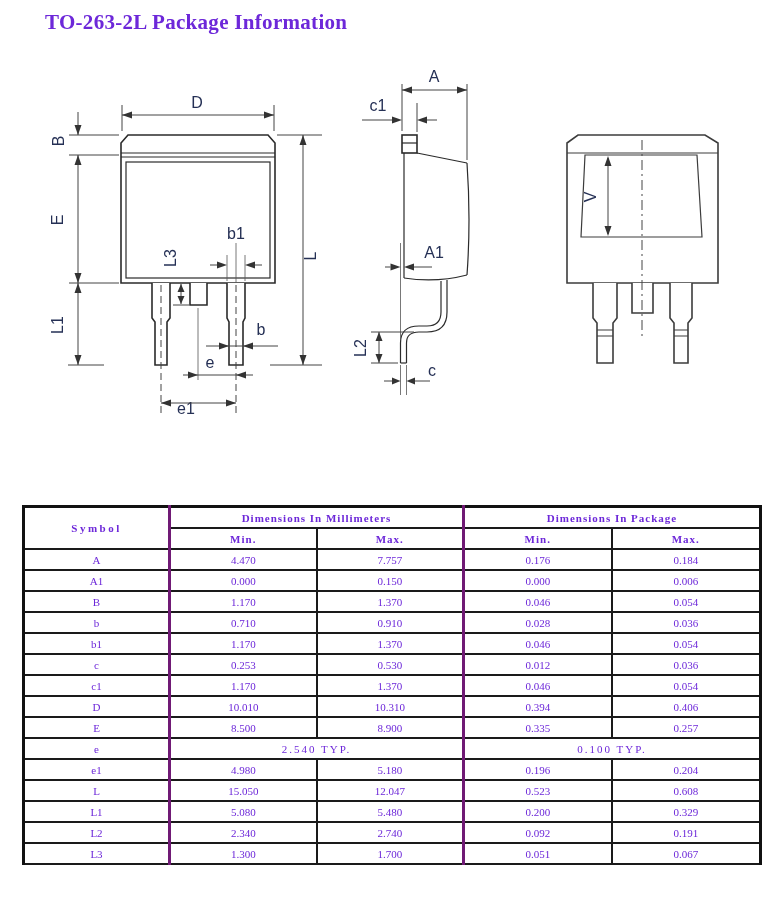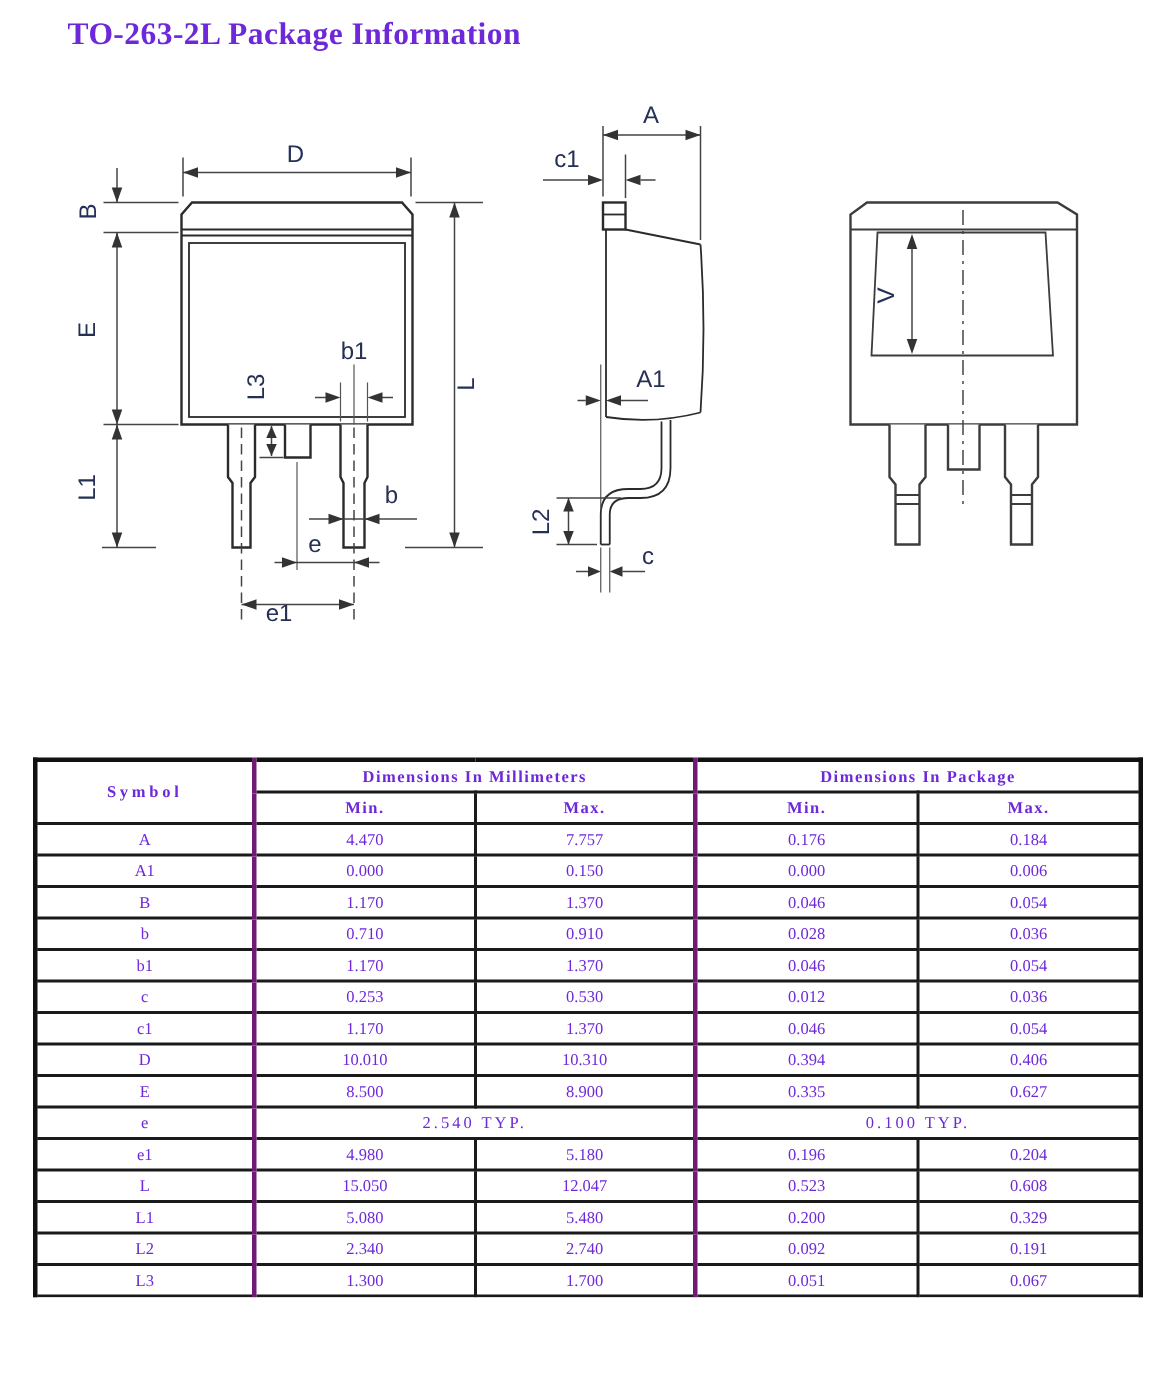--- a/index.html
+++ b/index.html
@@ -243,21 +243,21 @@
           <td colspan="1" class="thick-left">10.010</td>
           <td colspan="1">10.310</td>
           <td colspan="1" class="thick-left">0.394</td>
           <td colspan="1">0.406</td>
         </tr>
         <tr>
           <td colspan="1">E</td>
           <td colspan="1" class="thick-left">8.500</td>
           <td colspan="1">8.900</td>
           <td colspan="1" class="thick-left">0.335</td>
-          <td colspan="1">0.627</td>
+          <td colspan="1">0.257</td>
         </tr>
         <tr>
           <td colspan="1">e</td>
           <td colspan="2" class="thick-left">2.540 TYP.</td>
           <td colspan="2" class="thick-left">0.100 TYP.</td>
         </tr>
         <tr>
           <td colspan="1">e1</td>
           <td colspan="1" class="thick-left">4.980</td>
           <td colspan="1">5.180</td>

